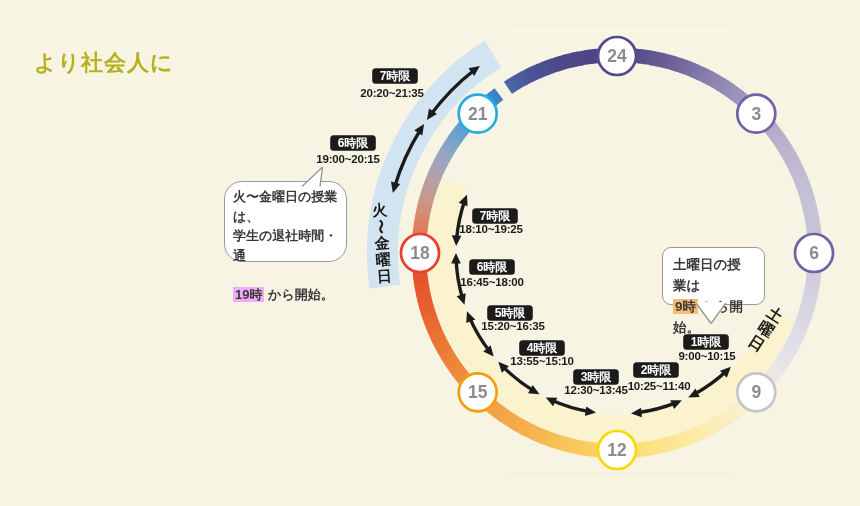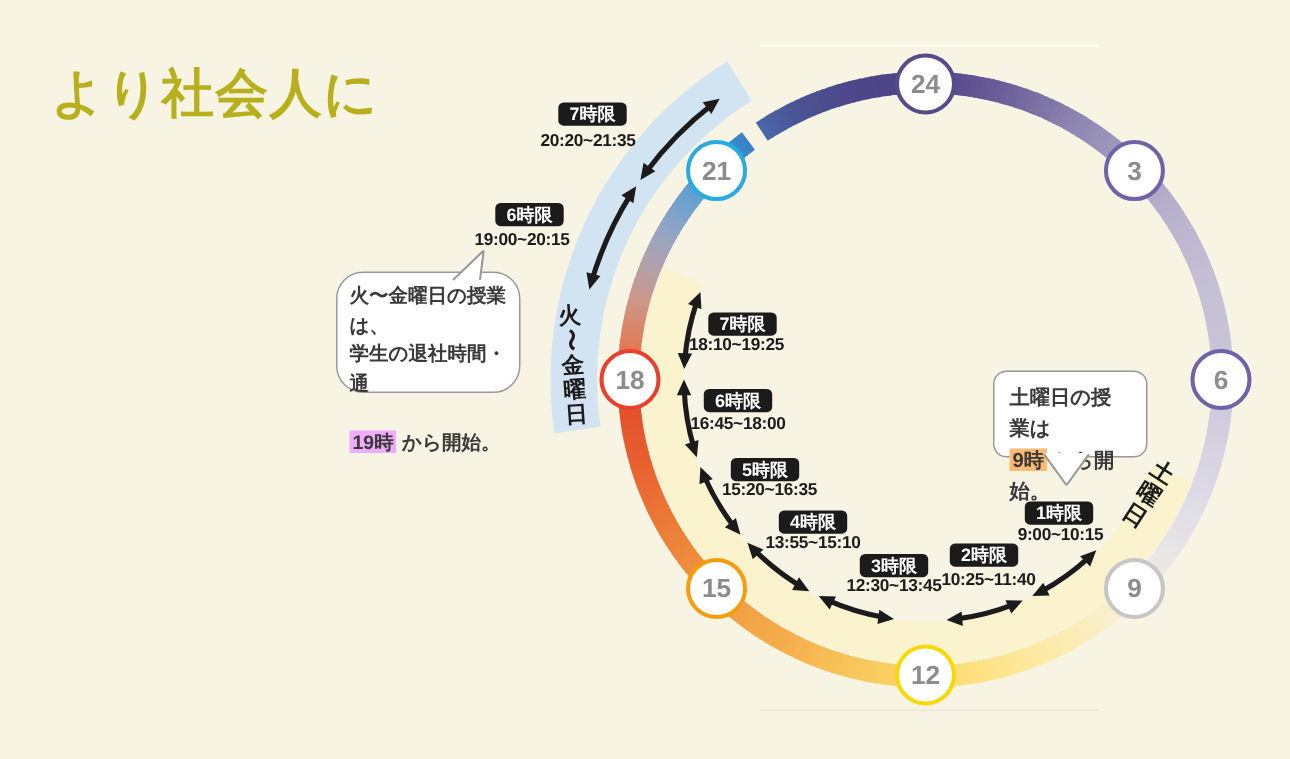--- a/index.html
+++ b/index.html
@@ -1,20 +1,20 @@
 <!DOCTYPE html>
 <html><head>
 <meta charset="utf-8">
 <style>
   html,body{margin:0;padding:0;}
   body{font-family:"Liberation Sans",sans-serif;}
   .stage{position:relative;width:860px;height:506px;background:#f7f4e3;overflow:hidden;}
   .stage svg{position:absolute;left:0;top:0;}
   svg text{font-family:"Liberation Sans",sans-serif;}
-  .title{position:absolute;left:34px;top:40px;font-size:35px;font-weight:800;
+  .title{position:absolute;left:34px;top:40px;font-size:22px;font-weight:800;
          color:#b7b01c;line-height:46px;letter-spacing:1px;}
   .bubble{position:absolute;background:#ffffff;border:1.4px solid #999999;
           color:#3a3a3a;font-weight:600;z-index:4;box-sizing:border-box;}
   .bubble-weekday{left:224px;top:181px;width:123px;height:81px;border-radius:18px;
           font-size:13px;line-height:19.5px;padding:5px 8px;}
   .bubble-saturday{left:662px;top:247px;width:103px;height:58px;border-radius:9px;
           font-size:13.5px;line-height:21px;padding:6px 10px;}
   .hl{font-weight:bold;padding:0 2px;}
   .hl-blue{background:#f0abfc;}
   .hl-yellow{background:#fdba74;}

